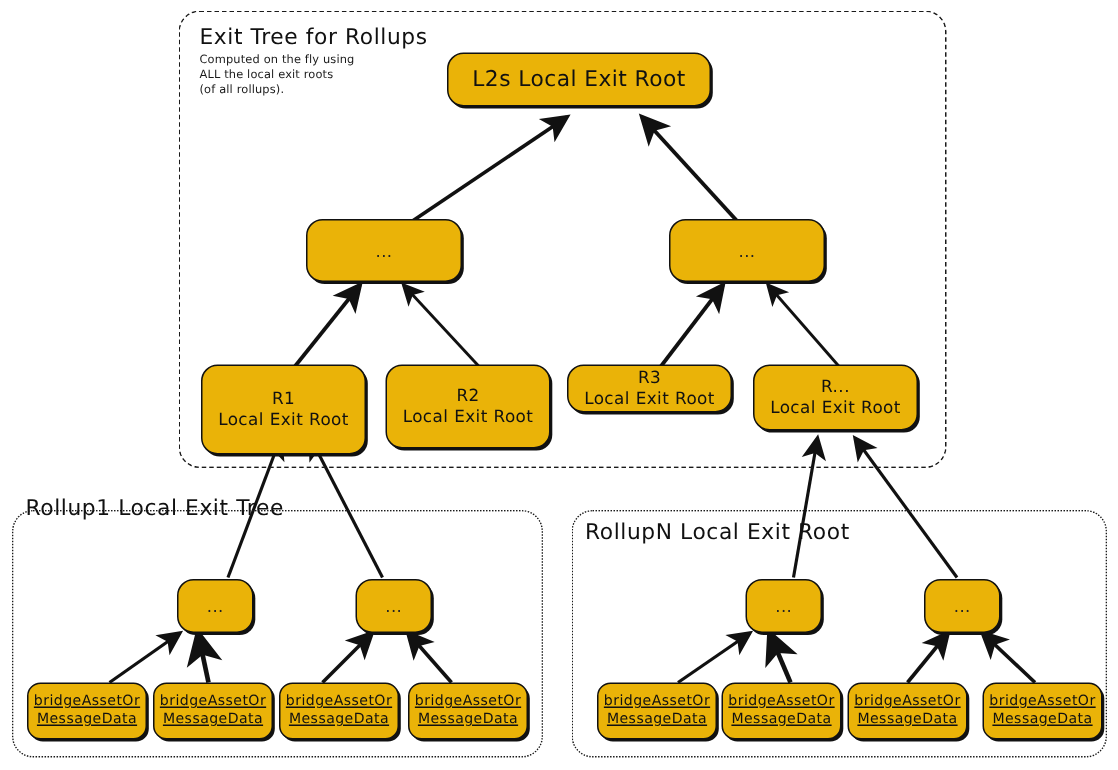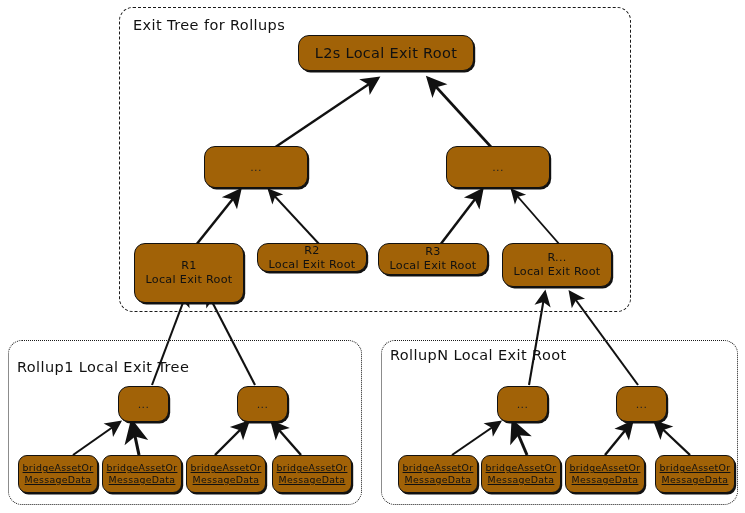--- a/index.html
+++ b/index.html
@@ -50,21 +50,21 @@
     line-height: 10.2px;
     color: #1a1a1a;
     white-space: pre-line;
     letter-spacing: 0.1px;
   }
   .node {
     position: absolute;
     box-sizing: border-box;
     border: 1.7px solid #111111;
     border-radius: 11px;
-    background: #a16207;
+    background: #eab308;
     display: flex;
     flex-direction: column;
     align-items: center;
     justify-content: center;
     text-align: right;
     color: #111111;
     box-shadow: 1.6px 1.8px 0 -0.4px #111111;
   }
   .node .line {
     display: block;
@@ -161,52 +161,55 @@
     </g>
     <g>
       <line x1="690" y1="455" x2="655" y2="422" stroke="#111111" stroke-width="2.4" marker-end="url(#ah)"></line>
     </g>
   </svg>
 
   <div class="panel panel-dashed" style="left:119px; top:7px; width:512px; height:305px;"></div>
 
   <div class="panel-title" style="left:133px; top:17px;">Exit Tree for Rollups</div>
 
+  <div class="panel-subtitle" style="left:133px; top:35px; width:150px;">Computed on the fly using
+ALL the local exit roots
+(of all rollups).</div>
 
   <div class="node node-root" style="left:298px; top:35px; width:176px; height:36px;">
     <span class="line">L2s Local Exit Root</span>
   </div>
 
   <div class="node node-ellipsis" style="left:204px; top:146px; width:104px; height:42px;">
     <span class="line">...</span>
   </div>
   <div class="node node-ellipsis" style="left:446px; top:146px; width:104px; height:42px;">
     <span class="line">...</span>
   </div>
 
   <div class="node node-rollup" style="left:134px; top:243px; width:110px; height:60px;">
     <span class="line">R1</span>
     <span class="line">Local Exit Root</span>
   </div>
-  <div class="node node-rollup" style="left:257px; top:243px; width:110px; height:29px;">
+  <div class="node node-rollup" style="left:257px; top:243px; width:110px; height:56px;">
     <span class="line">R2</span>
     <span class="line">Local Exit Root</span>
   </div>
   <div class="node node-rollup" style="left:378px; top:243px; width:110px; height:32px;">
     <span class="line">R3</span>
     <span class="line">Local Exit Root</span>
   </div>
   <div class="node node-rollup" style="left:502px; top:243px; width:110px; height:44px;">
     <span class="line">R...</span>
     <span class="line">Local Exit Root</span>
   </div>
 
   <div class="panel panel-dotted" style="left:8px; top:340px; width:354px; height:165px;"></div>
 
-  <div class="panel-title" style="left:17px; top:359px;">Rollup1 Local Exit Tree</div>
+  <div class="panel-title" style="left:17px; top:331px;">Rollup1 Local Exit Tree</div>
 
   <div class="node node-ellipsis" style="left:118px; top:386px; width:51px; height:36px;">
     <span class="line">...</span>
   </div>
   <div class="node node-ellipsis" style="left:237px; top:386px; width:51px; height:36px;">
     <span class="line">...</span>
   </div>
 
   <div class="node node-leaf" style="left:18px; top:455px; width:80px; height:38px;">
     <span class="line">bridgeAssetOr</span>

